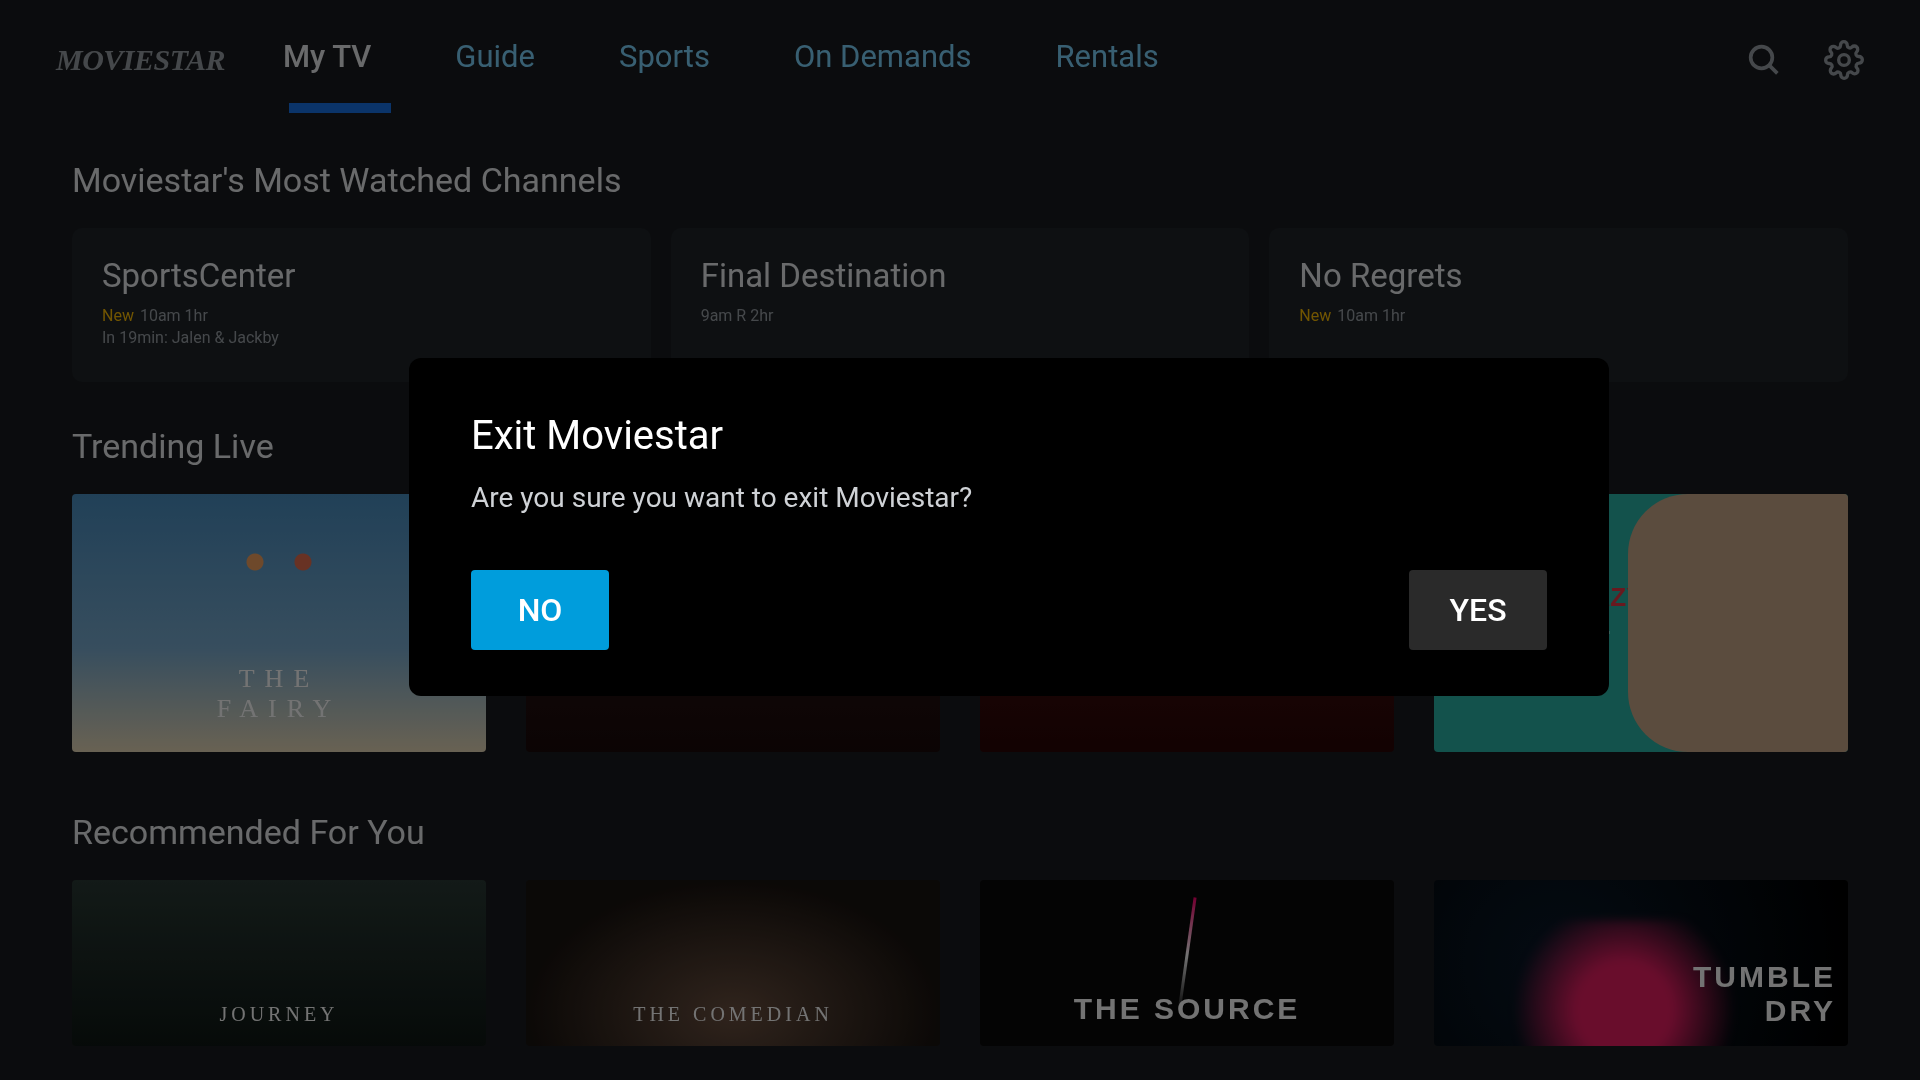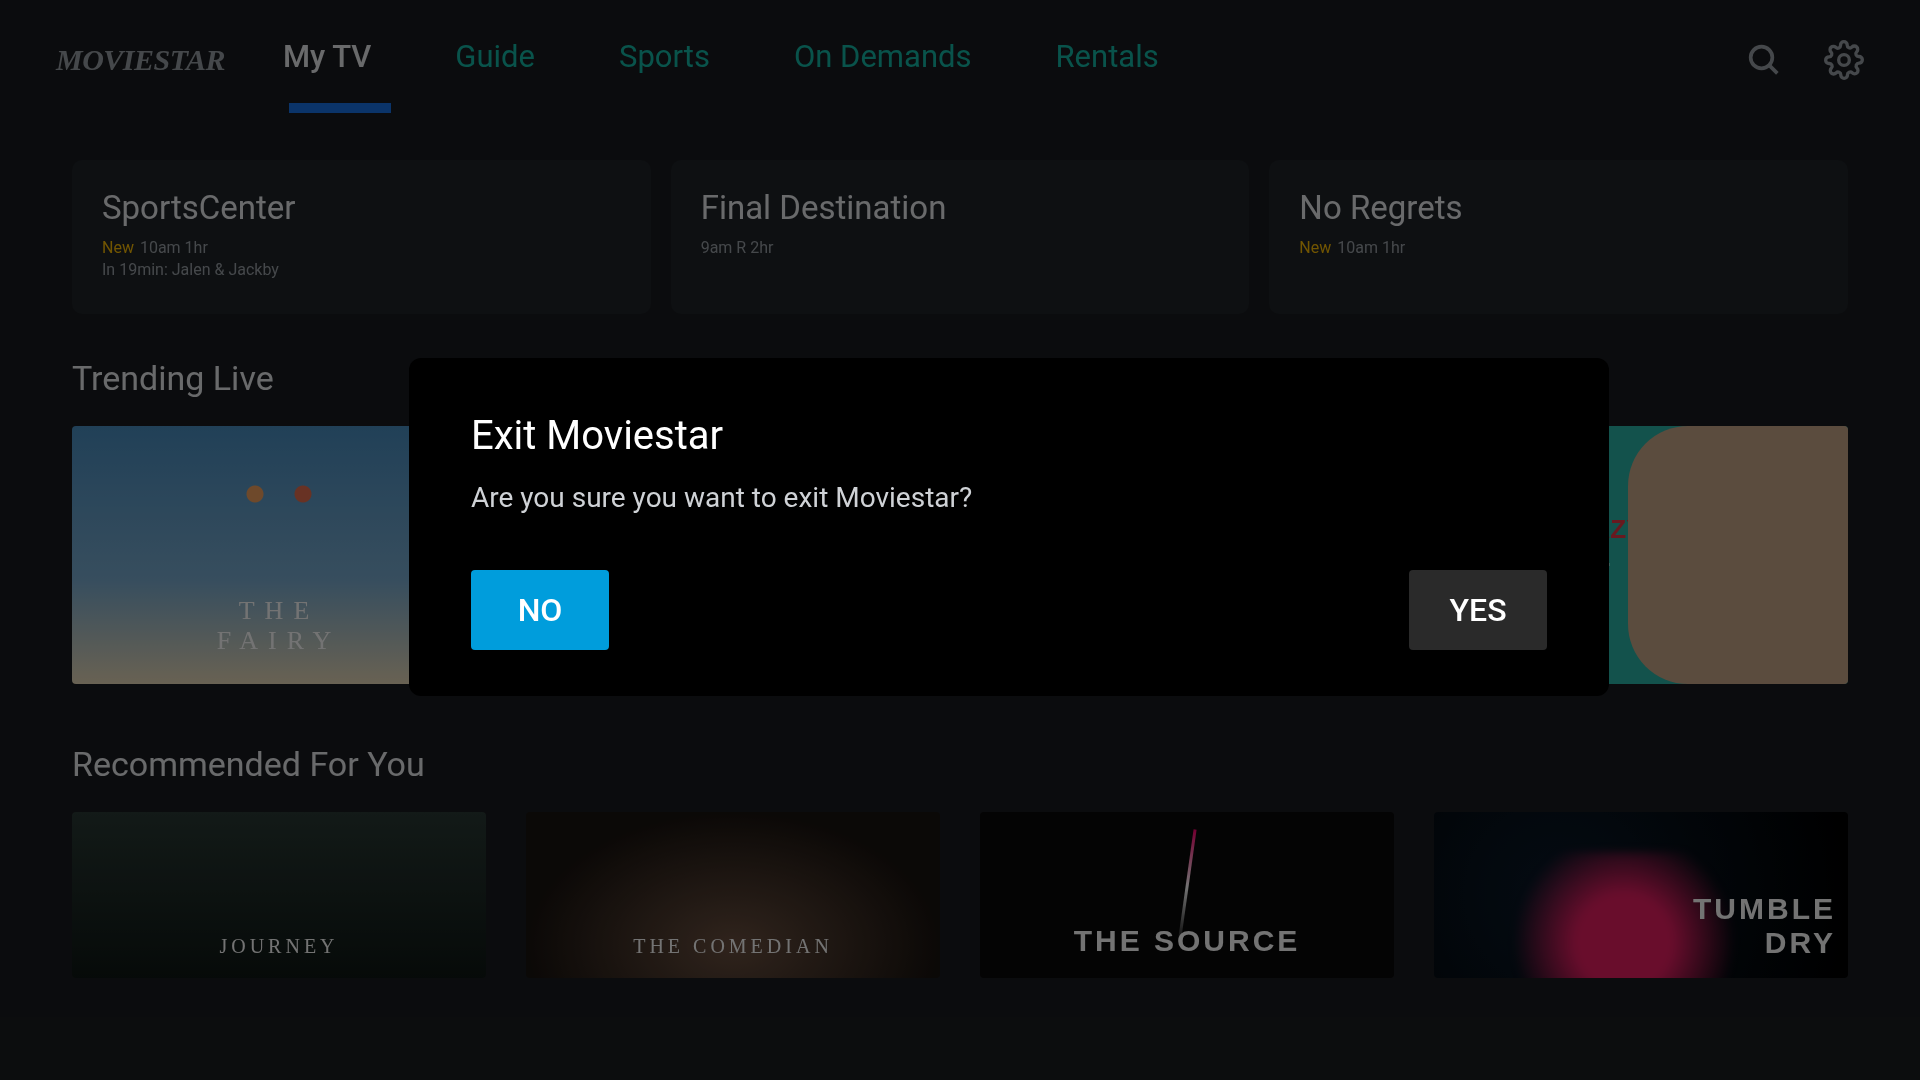--- a/index.html
+++ b/index.html
@@ -37,21 +37,21 @@
     color: #9aa0a6;
     margin-right: 58px;
   }
   .nav {
     display: flex;
     gap: 84px;
     flex: 1;
   }
   .nav-item {
     font-size: 31px;
-    color: #14b8a6;
+    color: #7dd3fc;
     font-weight: 400;
     position: relative;
     padding-bottom: 8px;
     cursor: pointer;
   }
   .nav-item.active {
     color: #e8eaed;
     font-weight: 500;
   }
   .nav-item.active::after {
@@ -269,20 +269,21 @@
         <svg viewBox="0 0 24 24" fill="none" stroke="currentColor" stroke-width="2">
           <circle cx="12" cy="12" r="3.2"></circle>
           <path d="M19.4 15a1.65 1.65 0 0 0 .33 1.82l.06.06a2 2 0 1 1-2.83 2.83l-.06-.06a1.65 1.65 0 0 0-1.82-.33 1.65 1.65 0 0 0-1 1.51V21a2 2 0 0 1-4 0v-.09a1.65 1.65 0 0 0-1-1.51 1.65 1.65 0 0 0-1.82.33l-.06.06a2 2 0 1 1-2.83-2.83l.06-.06a1.65 1.65 0 0 0 .33-1.82 1.65 1.65 0 0 0-1.51-1H3a2 2 0 0 1 0-4h.09a1.65 1.65 0 0 0 1.51-1 1.65 1.65 0 0 0-.33-1.82l-.06-.06a2 2 0 1 1 2.83-2.83l.06.06a1.65 1.65 0 0 0 1.82.33h0a1.65 1.65 0 0 0 1-1.51V3a2 2 0 0 1 4 0v.09a1.65 1.65 0 0 0 1 1.51 1.65 1.65 0 0 0 1.82-.33l.06-.06a2 2 0 1 1 2.83 2.83l-.06.06a1.65 1.65 0 0 0-.33 1.82v0a1.65 1.65 0 0 0 1.51 1H21a2 2 0 0 1 0 4h-.09a1.65 1.65 0 0 0-1.51 1z"></path>
         </svg>
       </div>
     </div>
   </div>
 
   <div class="content">
 
+    <div class="section-title">Moviestar's Most Watched Channels</div>
     <div class="channel-row">
       <div class="channel-card">
         <div class="channel-title">SportsCenter</div>
         <div class="channel-meta">
           <span class="new-badge">New</span><span>10am 1hr</span><br>
           <span>In 19min: Jalen &amp; Jackby</span>
         </div>
       </div>
       <div class="channel-card">
         <div class="channel-title">Final Destination</div>

